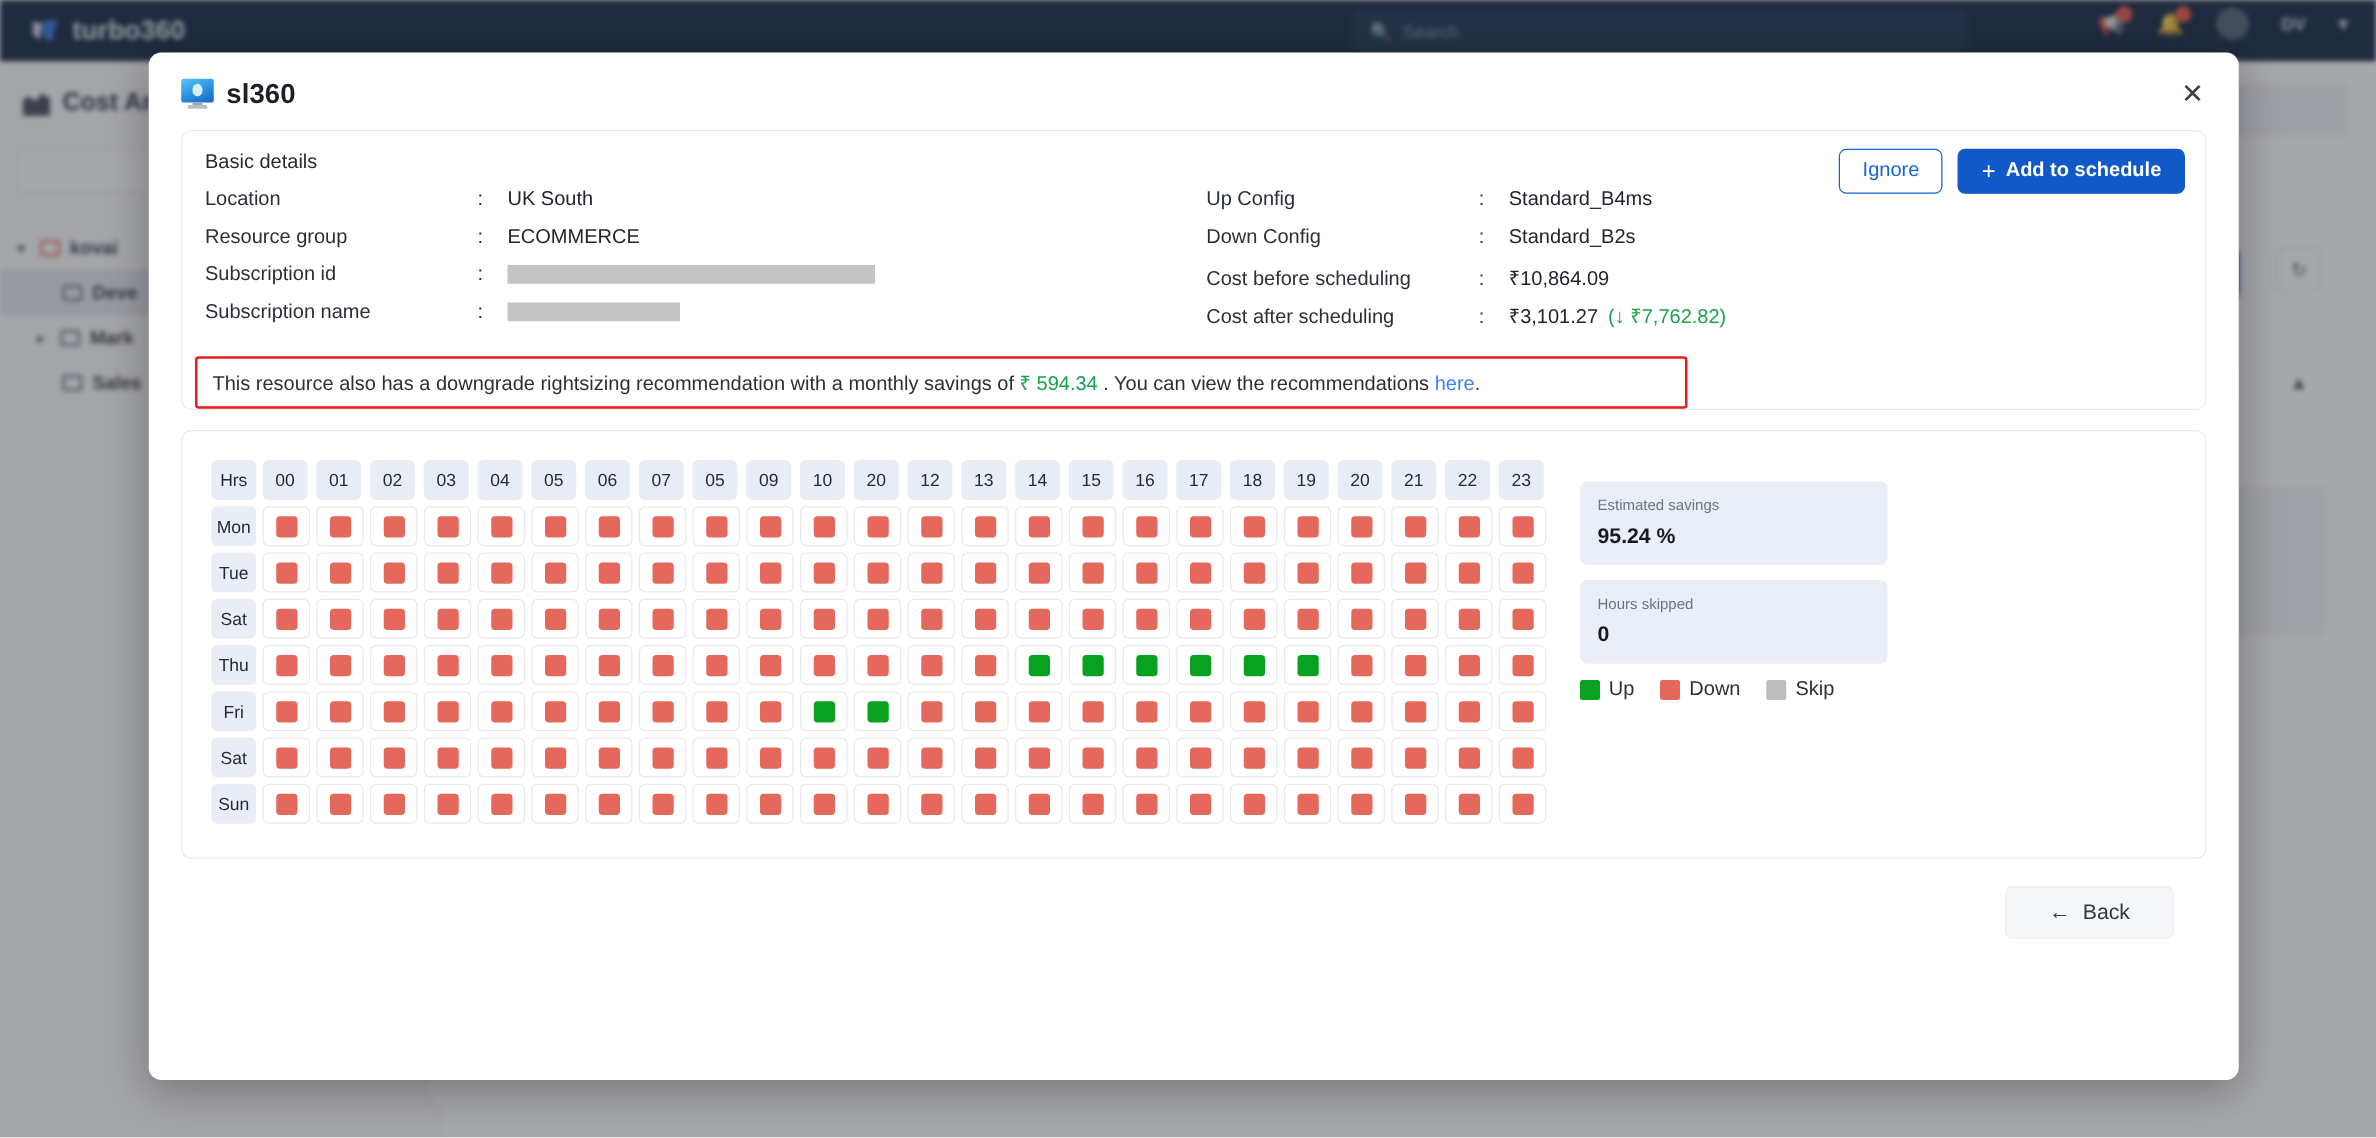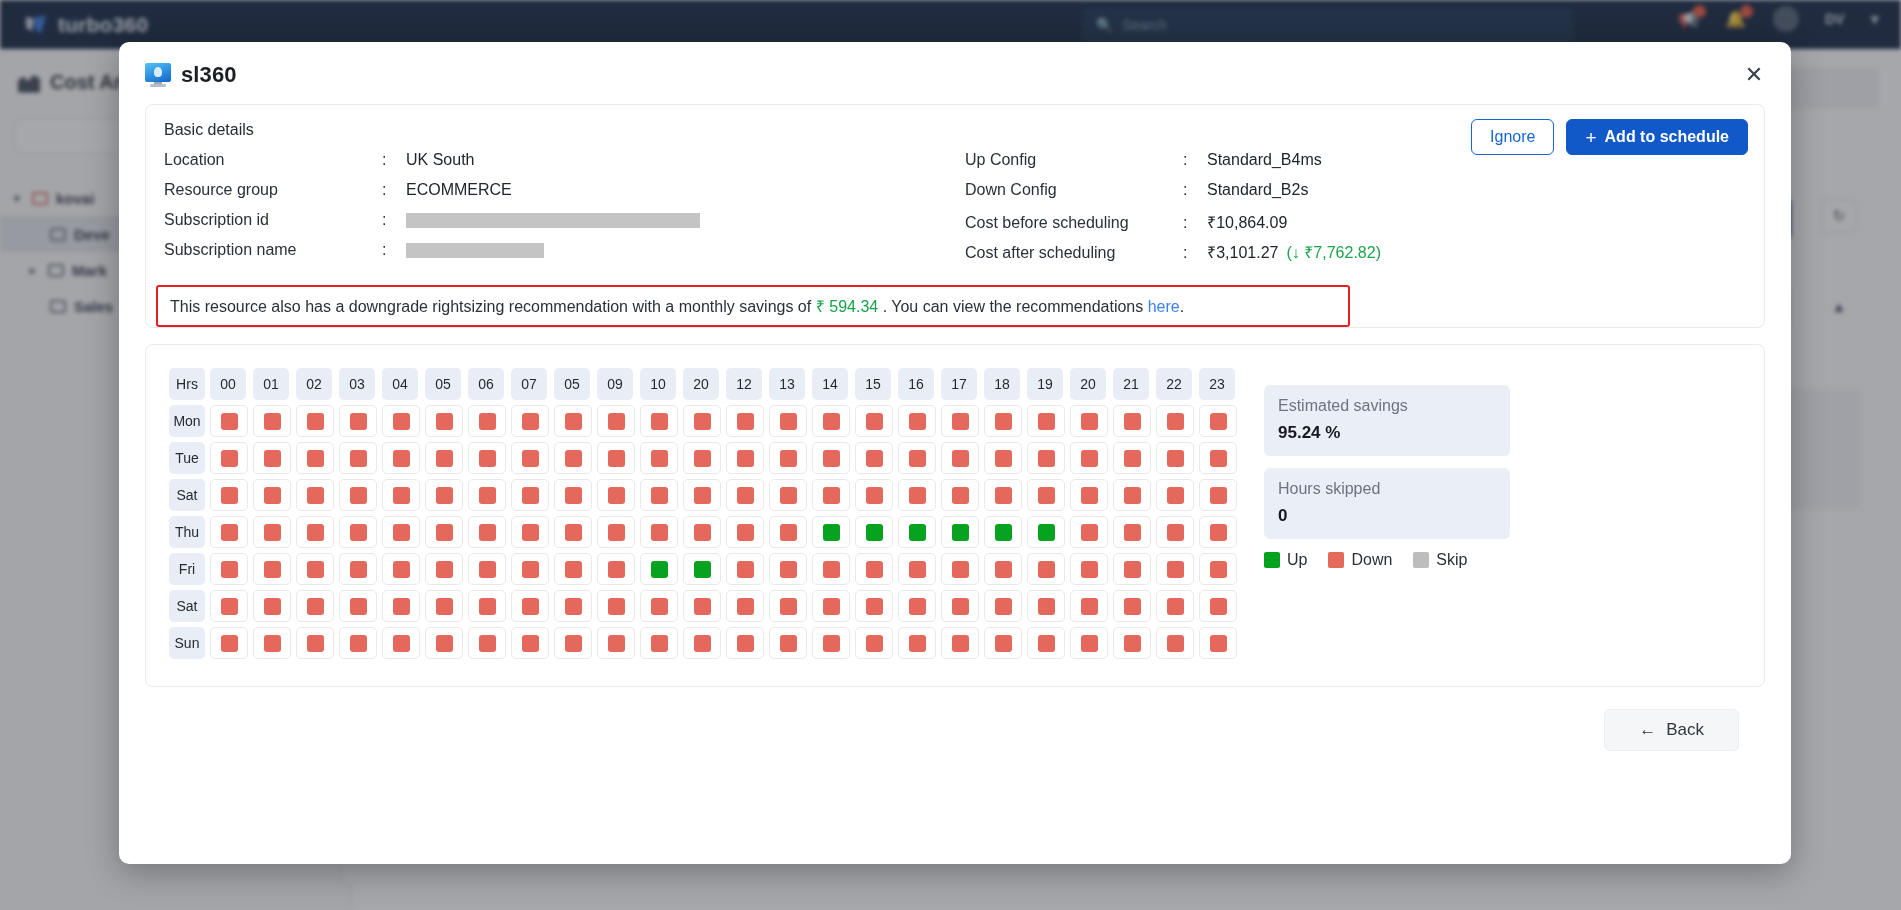--- a/index.html
+++ b/index.html
@@ -149,21 +149,21 @@
     display: flex; align-items: center; justify-content: center;
   }
   .chip { width: 17px; height: 17px; border-radius: 3px; }
   .chip.up { background: #07a320; }
   .chip.down { background: #e4685c; }
 
   .stats { width: 246px; flex: none; padding-top: 22px; }
   .stat {
     background: #eaeef7; border-radius: 6px; padding: 12px 14px 13px 14px; margin-bottom: 12px;
   }
-  .stat-label { font-size: 16px; color: #6d7480; margin-bottom: 8px; }
+  .stat-label { font-size: 12px; color: #6d7480; margin-bottom: 8px; }
   .stat-value { font-size: 17px; color: #161a20; font-weight: 700; }
   .legend { display: flex; align-items: center; gap: 9px; margin-top: 8px; font-size: 16px; color: #2b3038; }
   .legend .sw { width: 16px; height: 16px; border-radius: 2px; }
   .legend .grp { display: flex; align-items: center; gap: 7px; margin-right: 12px; }
 
   .modal-foot { display: flex; justify-content: flex-end; padding: 22px 52px 0 0; }
   .btn-back {
     background: #f5f6f8; border: 1px solid #eceef1; color: #31373f; height: 42px;
     padding: 0 34px; border-radius: 6px; font-size: 17px; display: flex; align-items: center; gap: 10px; cursor: pointer;
   }

